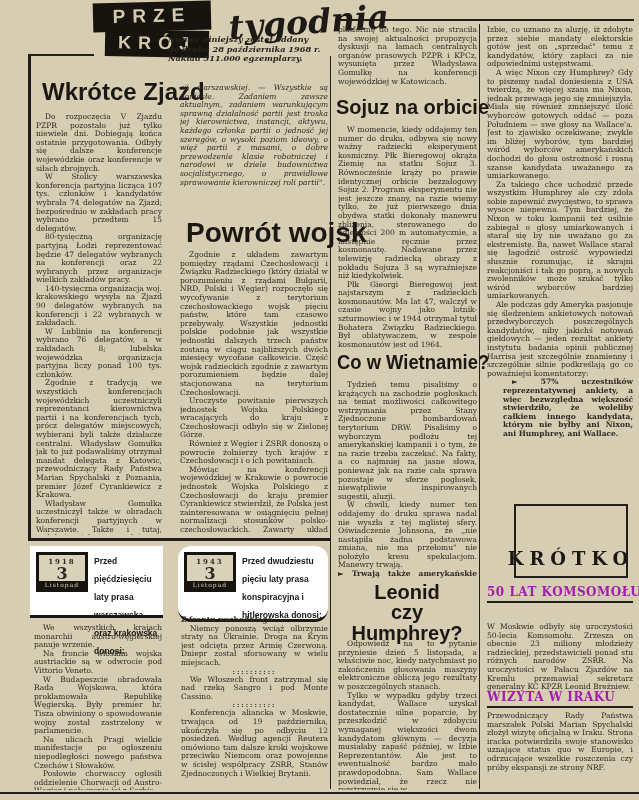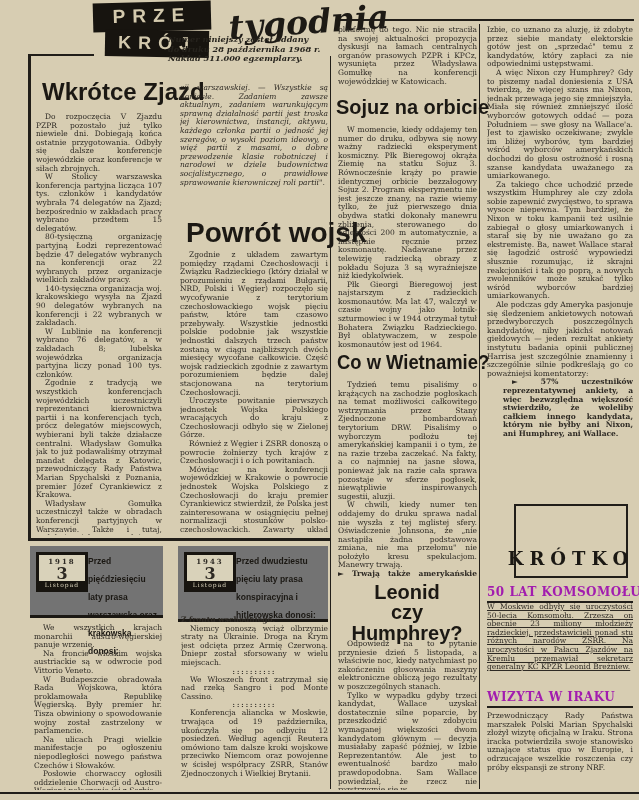--- a/index.html
+++ b/index.html
@@ -33,22 +33,22 @@
   .italicp{font-style:italic;}
   .boldp{font-weight:bold;}
   .dots{text-align:center;text-indent:0;letter-spacing:2px;font-weight:bold;font-size:6.5px;line-height:8px;}
   .blockq{font-weight:bold;margin-left:16px;text-indent:9px;}
   .headline{
     font-family:"Liberation Sans",sans-serif;font-weight:bold;color:#1b1813;
     line-height:1.02;white-space:nowrap;transform-origin:left top;
   }
   
   .panel{
-    background:#737373;border-bottom:3px solid #1b1813;
-    display:flex;align-items:flex-start;padding:6px 4px 5px 6px;box-sizing:border-box;
+    background:#ffffff;border-bottom:3px solid #1b1813;
+    display:flex;align-items:flex-start;gap:6px;padding:6px 4px 5px 6px;box-sizing:border-box;
   }
   .cal{
     border:3px solid #17140f;background:#d9d2ba;width:46px;text-align:center;flex:0 0 auto;
   }
   .cal-year{font-size:7px;letter-spacing:2px;font-weight:bold;padding-top:2px;}
   .cal-day{font-size:16px;font-weight:bold;line-height:15px;}
   .cal-month{background:#17140f;color:#d9d2ba;font-size:6px;line-height:8px;letter-spacing:1px;}
   .panel-caption{
     font-family:"Liberation Sans",sans-serif;font-weight:bold;font-size:8.5px;line-height:18px;
     color:#1b1813;
@@ -118,21 +118,21 @@
   <div class="panel-caption">Przed pięćdziesięciu laty prasa warszawska oraz krakowska donosi:</div>
 </div>
 <div class="col" style="left:34px;top:624px;width:128px;height:166px;">
     <p class="para">We wszystkich krajach monarchii austro-węgierskiej panuje wrzenie.</p>
     <p class="para">Na froncie włoskim wojska austriackie są w odwrocie pod Vittorio Veneto.</p>
     <p class="para">W Budapeszcie obradowała Rada Wojskowa, która proklamowała Republikę Węgierską. Były premier hr. Tisza obwiniony o spowodowanie wojny został zastrzelony w parlamencie.</p>
     <p class="para">Na ulicach Pragi wielkie manifestacje po ogłoszeniu niepodległości nowego państwa Czechów i Słowaków.</p>
     <p class="para">Posłowie chorwaccy ogłosili oddzielenie Chorwacji od Austro-Węgier i połączenie jej z Serbią.</p>
   </div>
 
-<div class="abs panel" style="left:178px;top:546px;width:150px;height:76px;">
+<div class="abs panel" style="left:178px;top:546px;width:150px;height:76px;border-radius:13px;">
   <div class="cal">
     <div class="cal-year">1943</div>
     <div class="cal-day">3</div>
     <div class="cal-month">Listopad</div>
   </div>
   <div class="panel-caption">Przed dwudziestu pięciu laty prasa konspiracyjna i hitlerowska donosi:</div>
 </div>
 <div class="col" style="left:181px;top:616px;width:147px;height:162px;">
     <p class="para boldp noindent">Z frontu wschodniego.</p>
     <p class="para">Niemcy ponoszą wciąż olbrzymie straty na Ukrainie. Droga na Krym jest odcięta przez Armię Czerwoną. Dniepr został sforsowany w wielu miejscach.</p>
@@ -172,19 +172,19 @@
     <p class="para">Ale podczas gdy Ameryka pasjonuje się śledzeniem ankietowych notowań przedwyborczych poszczególnych kandydatów, niby jakichś notowań giełdowych — jeden rezultat ankiety instytutu badania opinii publicznej Harrisa jest szczególnie znamienny i szczególnie silnie podkreślają go co poważniejsi komentatorzy:</p>
     <p class="para blockq">► 57% uczestników reprezentatywnej ankiety, a więc bezwzględna większość stwierdziło, że woleliby całkiem innego kandydata, którym nie byłby ani Nixon, ani Humphrey, ani Wallace.</p>
   </div>
 
 <div class="krotko-box" style="left:514px;top:504px;width:114px;height:74px;">
   <span class="krotko-label">KRÓTKO</span>
 </div>
 
 <div class="abs" style="left:487px;top:585px;width:146px;">
   <div class="mini-head">50 LAT KOMSOMOŁU</div>
-  <p class="para noindent" style="margin-top:0;text-decoration:underline;">W Moskwie odbyły się uroczystości 50-lecia Komsomołu. Zrzesza on obecnie 23 miliony młodzieży radzieckiej, przedstawicieli ponad stu różnych narodów ZSRR. Na uroczystości w Pałacu Zjazdów na Kremlu przemawiał sekretarz generalny KC KPZR Leonid Breżniew.</p>
+  <p class="para noindent" style="margin-top:20px;">W Moskwie odbyły się uroczystości 50-lecia Komsomołu. Zrzesza on obecnie 23 miliony młodzieży radzieckiej, przedstawicieli ponad stu różnych narodów ZSRR. Na uroczystości w Pałacu Zjazdów na Kremlu przemawiał sekretarz generalny KC KPZR Leonid Breżniew.</p>
 </div>
 
 <div class="abs" style="left:487px;top:690px;width:146px;">
   <div class="mini-head">WIZYTA W IRAKU</div>
   <p class="para noindent" style="margin-top:4px;">Przewodniczący Rady Państwa marszałek Polski Marian Spychalski złożył wizytę oficjalną w Iraku. Strona iracka potwierdziła swoje stanowisko uznające status quo w Europie, i odrzucające wszelkie roszczenia czy próby ekspansji ze strony NRF.</p>
 </div>
 
 </body></html>

